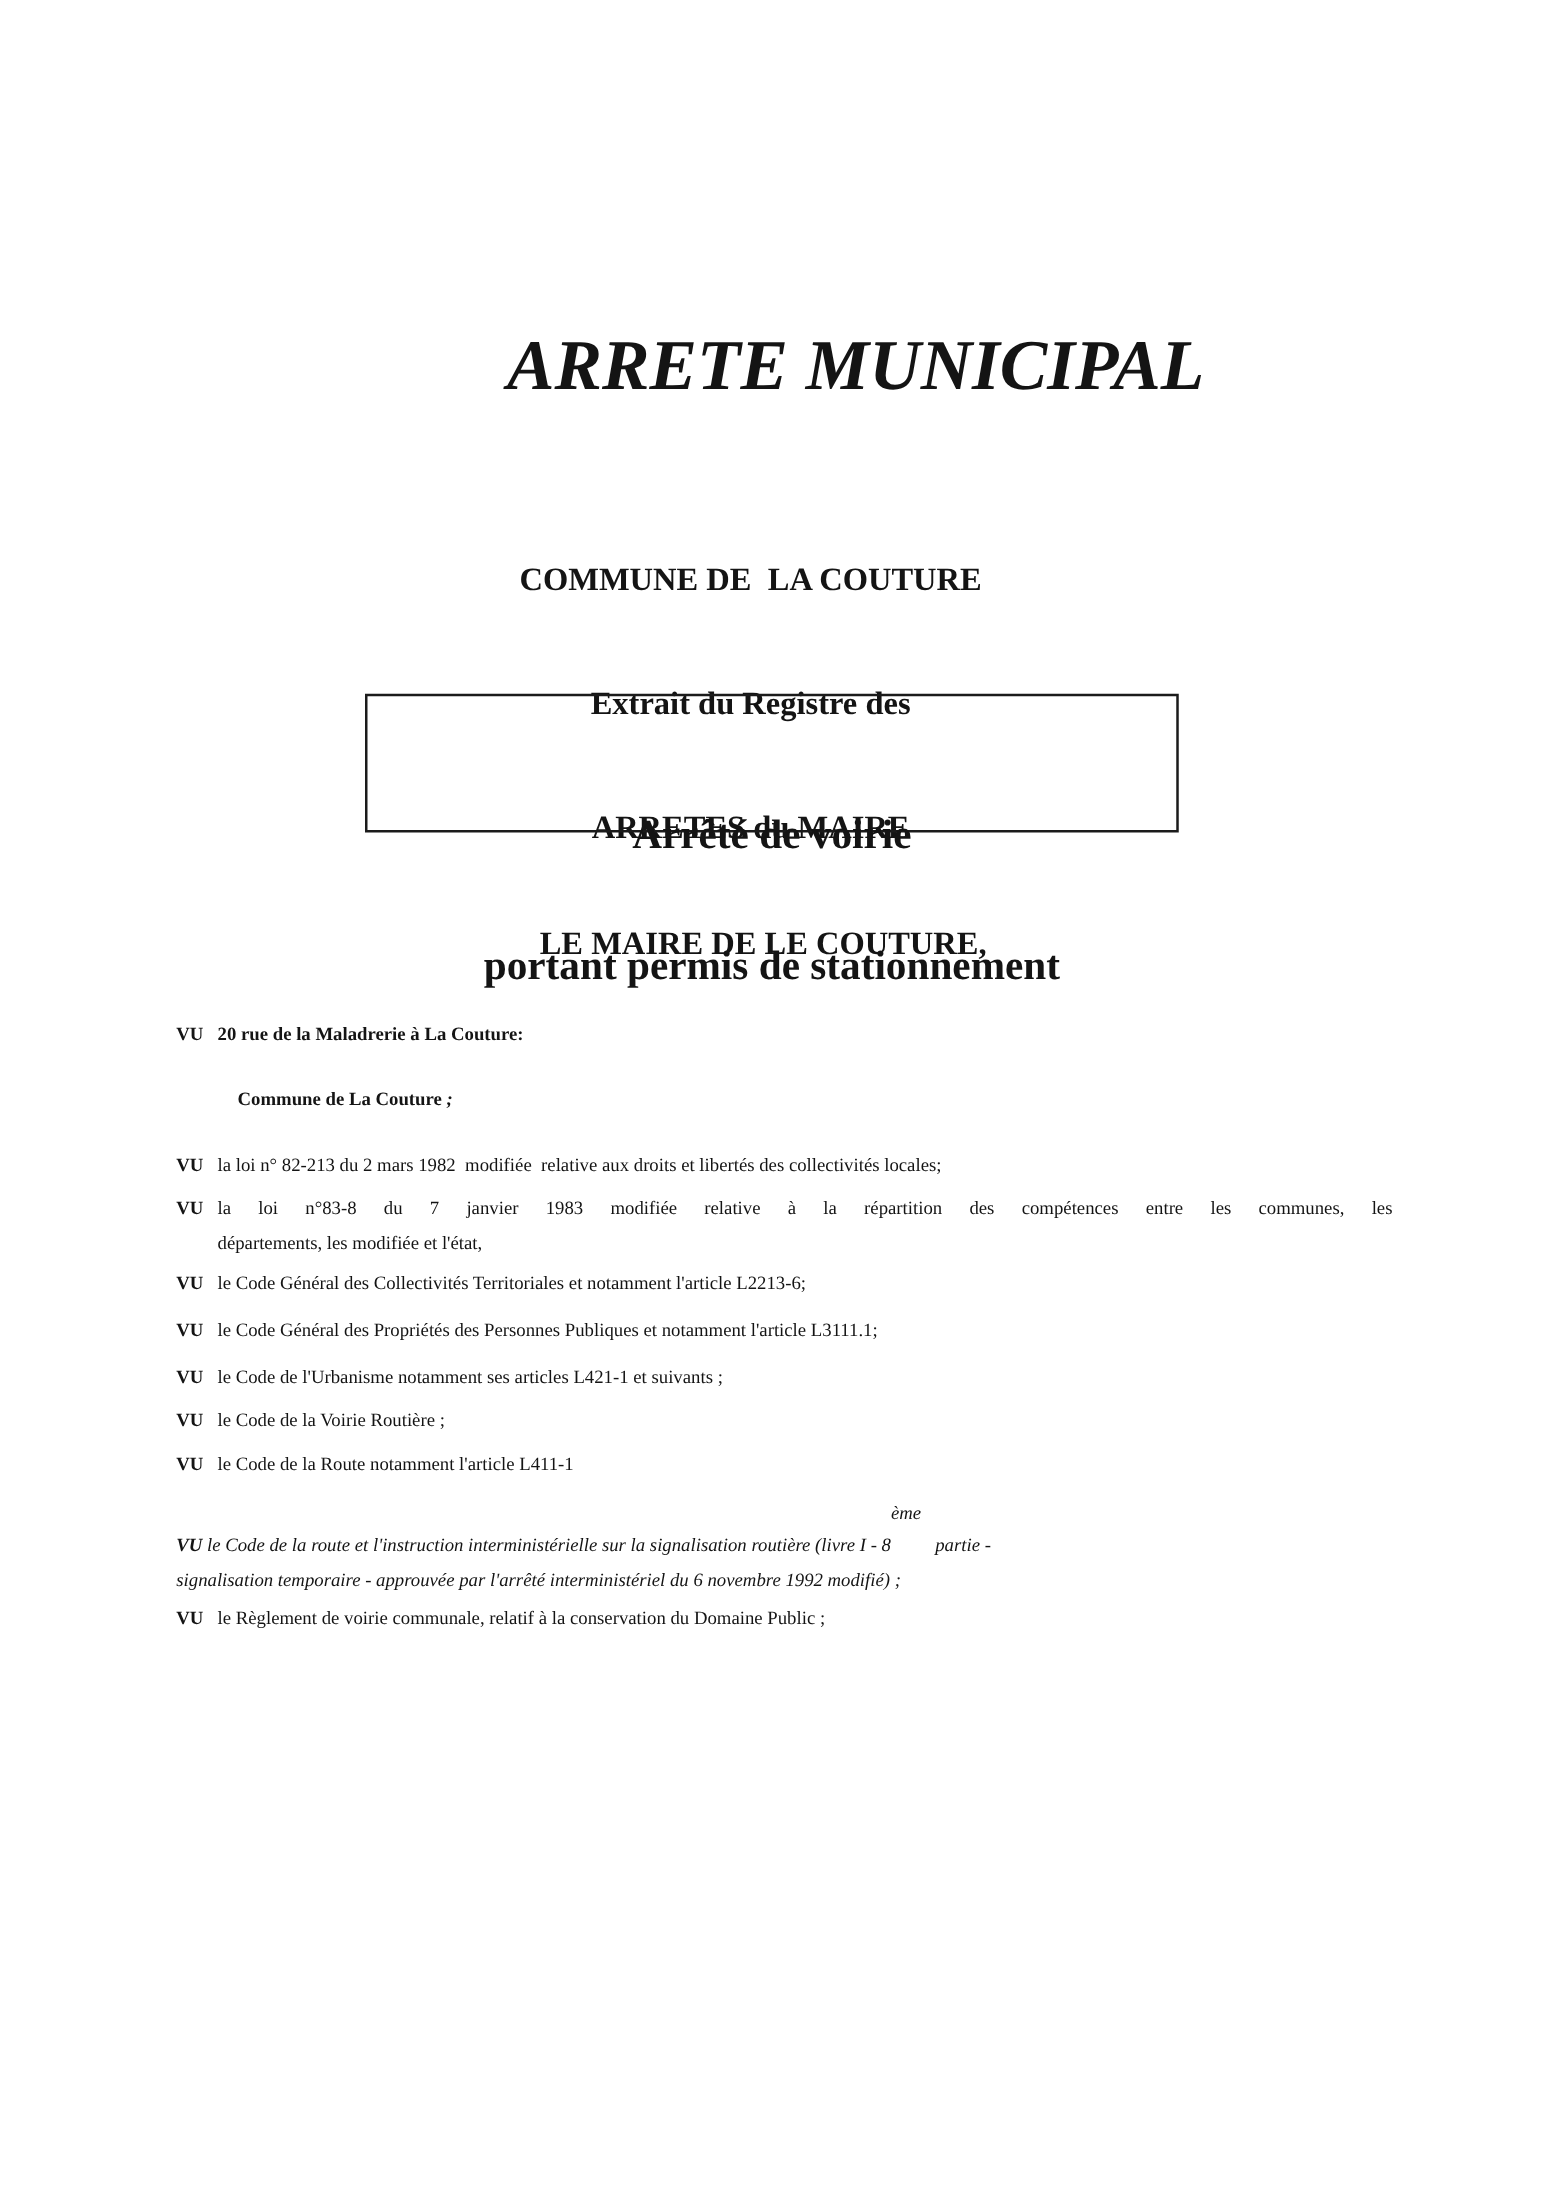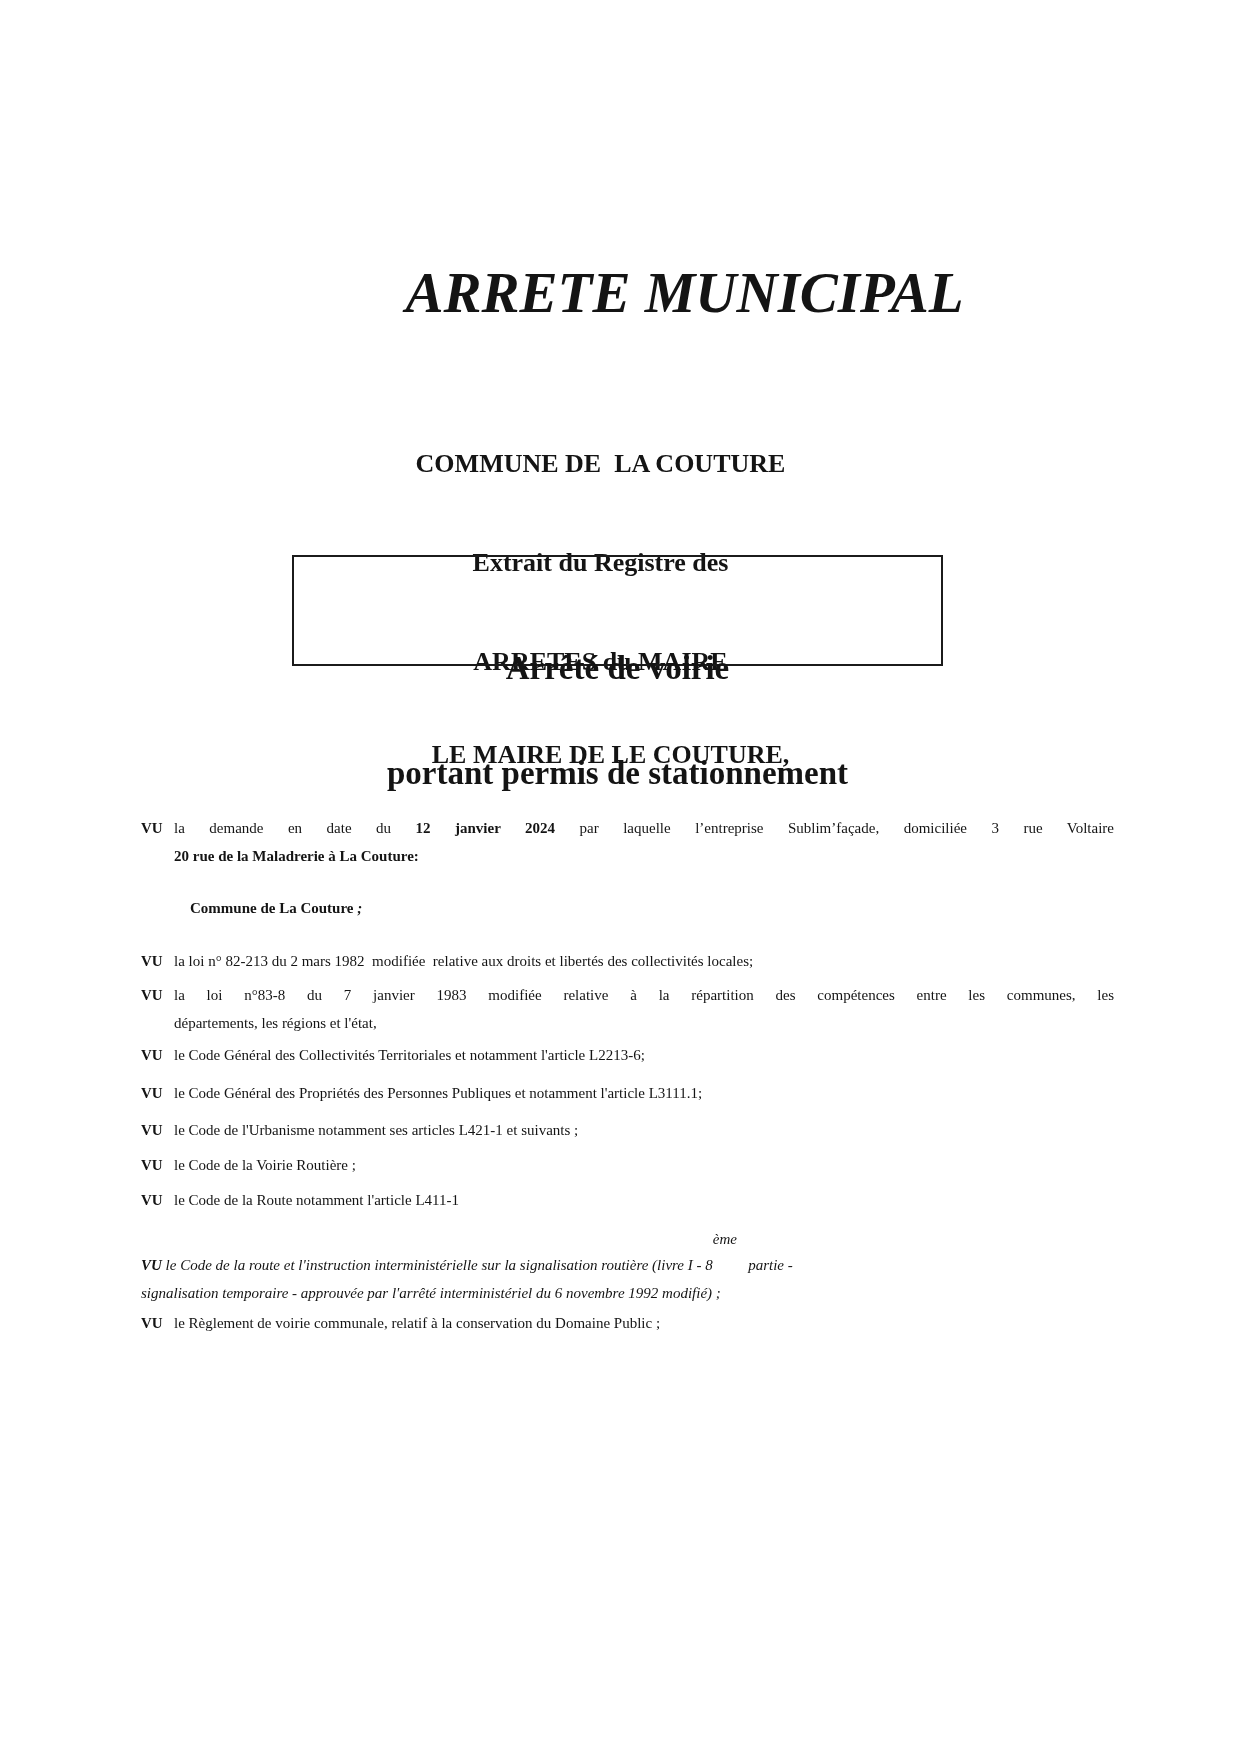--- a/index.html
+++ b/index.html
@@ -59,34 +59,33 @@
   <div class="subject-box">
     <div class="subject-line">Arrêté de voirie</div>
     <div class="subject-line">portant permis de stationnement</div>
   </div>
 
   <div class="salutation">LE MAIRE DE LE COUTURE,</div>
 
   <div class="body-block" id="body-block">
       <div class="para hang" style="margin-top: 0px;">
         <span class="vu">VU</span>
-        <div class="line just"><span>la demande en date du </span><span class="b">12 janvier 2024</span><span> par laquelle l’entreprise Sublim’façade, domiciliée 3 rue Voltaire</span></div>
         <div class="line"><span class="b">20 rue de la Maladrerie à La Couture:</span></div>
       </div>
       <div class="para commune" style="margin-top: 24px;">
         <div class="line"><span class="b">Commune de La Couture</span><span class="b i"> ;</span></div>
       </div>
       <div class="para hang" style="margin-top: 25px;">
         <span class="vu">VU</span>
         <div class="line"><span>la loi n° 82-213 du 2 mars 1982  modifiée  relative aux droits et libertés des collectivités locales;</span></div>
       </div>
       <div class="para hang" style="margin-top: 6px;">
         <span class="vu">VU</span>
         <div class="line just"><span>la loi n°83-8 du 7 janvier 1983 modifiée relative à la répartition des compétences entre les communes, les</span></div>
-        <div class="line"><span>départements, les régions et l'état,</span></div>
+        <div class="line"><span>départements, les modifiée et l'état,</span></div>
       </div>
       <div class="para hang" style="margin-top: 4px;">
         <span class="vu">VU</span>
         <div class="line"><span>le Code Général des Collectivités Territoriales et notamment l'article L2213-6;</span></div>
       </div>
       <div class="para hang" style="margin-top: 10px;">
         <span class="vu">VU</span>
         <div class="line"><span>le Code Général des Propriétés des Personnes Publiques et notamment l'article L3111.1;</span></div>
       </div>
       <div class="para hang" style="margin-top: 9px;">

